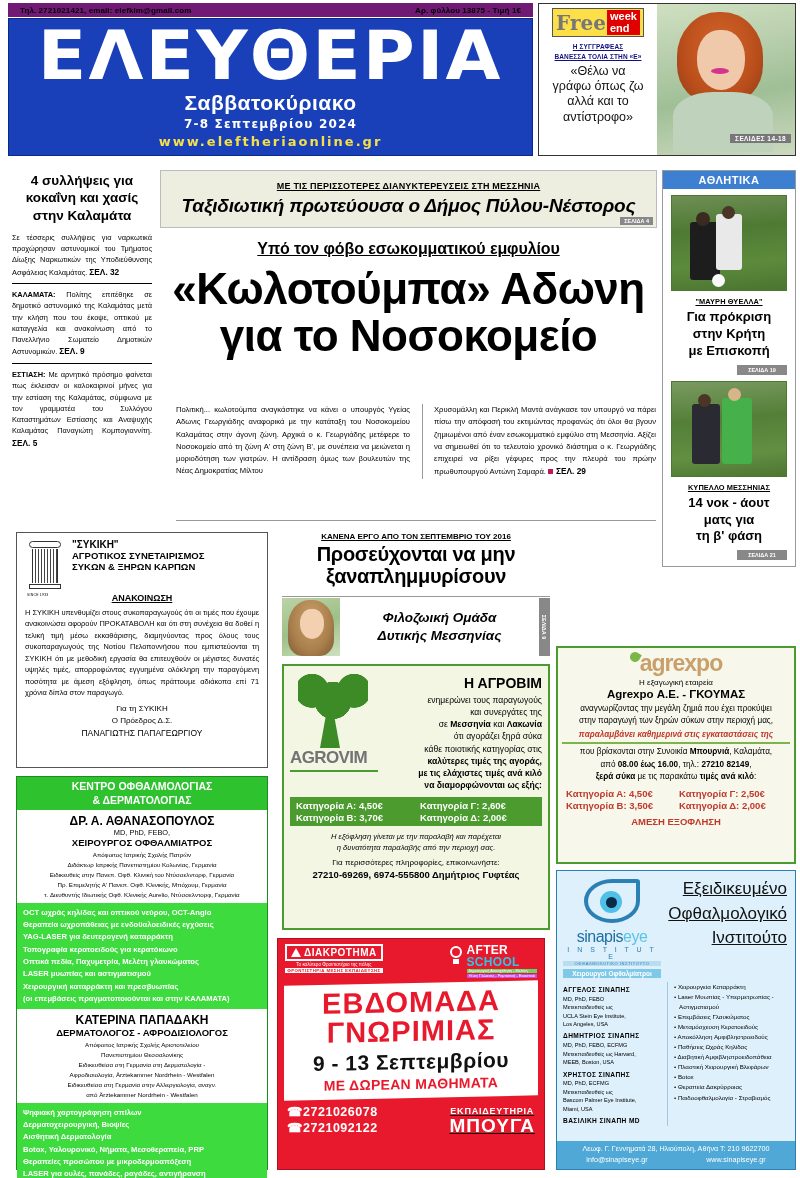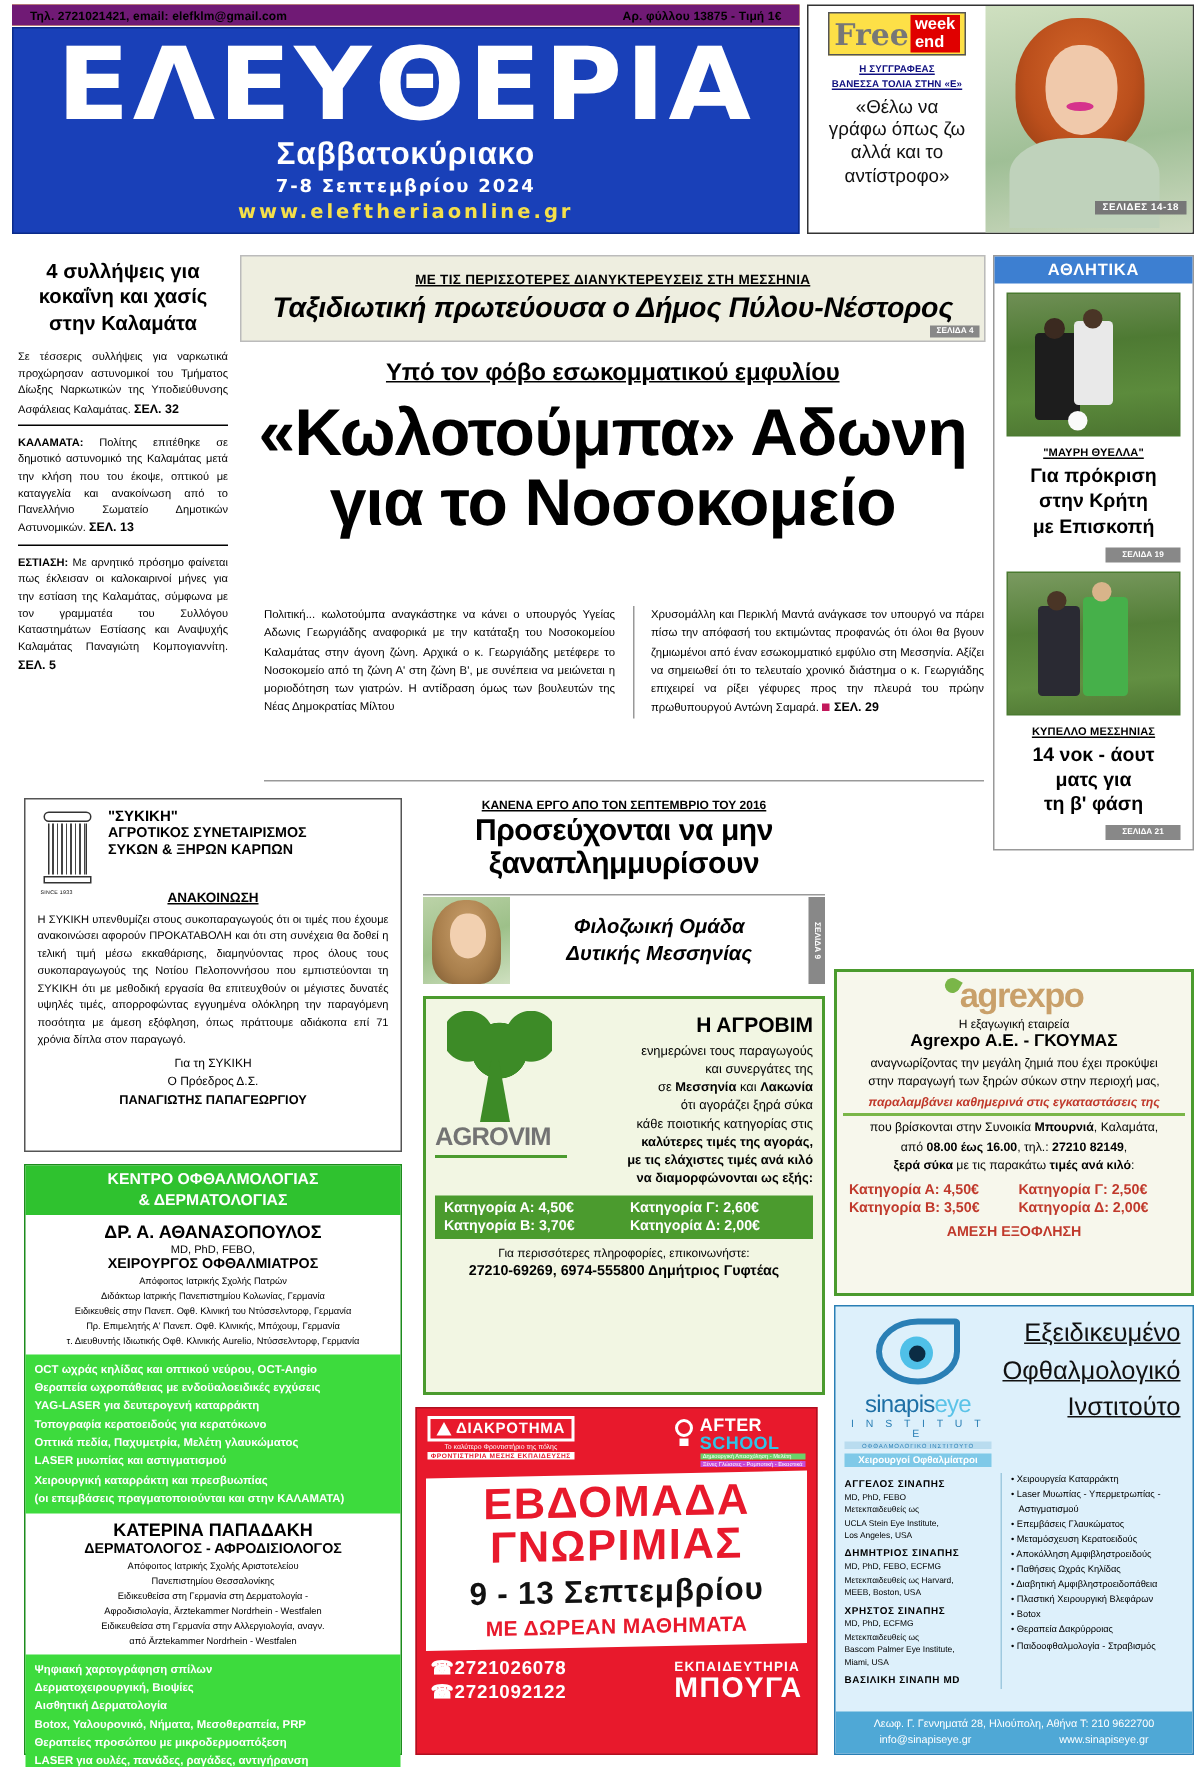--- a/index.html
+++ b/index.html
@@ -139,21 +139,21 @@
               background: repeating-linear-gradient(90deg,#fff 0 2px,#444 2px 3px); }
   .syk-base { position: absolute; left: 4px; bottom: 2px; width: 32px; height: 5px; border: 1px solid #333; }
   .syk-since { position: absolute; left: 2px; bottom: -6px; font-size: 3.5px; letter-spacing: .2px; }
   .syk-names { flex: 1; }
   .syk-n1 { font-size: 10px; font-weight: bold; }
   .syk-n2 { font-size: 9.5px; font-weight: bold; }
   .syk-n3 { font-size: 9.5px; font-weight: bold; }
   .syk-anak { font-size: 9px; font-weight: bold; text-align: center; text-decoration: underline; margin-top: 2px; }
   .syk-text { font-size: 7.4px; line-height: 1.55; text-align: justify; margin-top: 4px; }
   .syk-sign { text-align: center; font-size: 8px; margin-top: 4px; line-height: 1.5; }
-  .syk-sign .b { font-weight: bold; font-size: 8.5px; text-align: right; }
+  .syk-sign .b { font-weight: normal; font-size: 8.5px; text-align: right; }
 
   
   .flood { position: absolute; left: 282px; top: 532px; width: 268px; }
   .flood-kicker { font-size: 8px; font-weight: bold; text-decoration: underline; text-align: center; }
   .flood-t { font-size: 20px; font-weight: bold; text-align: center; line-height: 1.12; margin-top: 2px;
              letter-spacing: -.3px; }
   .flood-rule { border-top: 1px solid #999; margin-top: 8px; }
 
   
   .filo { position: absolute; left: 282px; top: 598px; width: 268px; height: 58px; display: flex; }
@@ -249,21 +249,21 @@
   .bg-l1 { color: #e8192c; font-weight: bold; font-size: 29px; text-align: center; line-height: 1.0;
            letter-spacing: 1px; }
   .bg-l2 { color: #e8192c; font-weight: bold; font-size: 29px; text-align: center; line-height: 1.0;
            letter-spacing: 1px; }
   .bg-l3 { color: #111; font-weight: bold; font-size: 21px; text-align: center; line-height: 1.2;
            margin-top: 3px; letter-spacing: .5px; }
   .bg-l4 { color: #e8192c; font-weight: bold; font-size: 14px; text-align: center; margin-top: 2px;
            letter-spacing: .3px; }
   .bg-bottom { display: flex; align-items: center; justify-content: space-between; padding: 6px 9px 0 9px; }
   .bg-phones { color: #fff; font-weight: bold; font-size: 12.5px; line-height: 1.3; letter-spacing: .5px; }
-  .bg-brand { text-align: left; }
+  .bg-brand { text-align: center; text-decoration: underline; }
   .bg-brand1 { color: #fff; font-size: 9px; font-weight: bold; letter-spacing: .8px; }
   .bg-brand2 { color: #fff; font-size: 19px; font-weight: bold; letter-spacing: 1px; line-height: 1; }
 
   
   .sinapis { position: absolute; left: 556px; top: 870px; width: 240px; height: 300px;
              border: 1px solid #2a7fb5; background: #ddf0fb; overflow: hidden; }
   .sn-top { display: flex; gap: 4px; padding: 6px 6px 0 6px; }
   .sn-logo { width: 98px; }
   .sn-eye { width: 64px; height: 50px; margin: 0 auto; position: relative; }
   .sn-eye-o { position: absolute; left: 4px; top: 2px; width: 56px; height: 44px;
@@ -342,21 +342,21 @@
       <span>κοκαΐνη και χασίς</span><br>
       <span>στην Καλαμάτα</span>
     </div>
     <div class="lc-para first">
       <span>Σε τέσσερις συλλήψεις για ναρκωτικά προχώρησαν αστυνομικοί του Τμήματος Δίωξης Ναρκωτικών της Υποδιεύθυνσης Ασφάλειας Καλαμάτας.</span>
       <span class="lc-ref">ΣΕΛ. 32</span>
     </div>
     <div class="lc-div"></div>
     <div class="lc-para">
       <span class="lc-lead">ΚΑΛΑΜΑΤΑ:</span><span> Πολίτης επιτέθηκε σε δημοτικό αστυνομικό της Καλαμάτας μετά την κλήση που του έκοψε, οπτικού με καταγγελία και ανακοίνωση από το Πανελλήνιο Σωματείο Δημοτικών Αστυνομικών.</span>
-      <span class="lc-ref">ΣΕΛ. 13</span>
+      <span class="lc-ref">ΣΕΛ. 9</span>
     </div>
     <div class="lc-div"></div>
     <div class="lc-para">
       <span class="lc-lead">ΕΣΤΙΑΣΗ:</span><span> Με αρνητικό πρόσημο φαίνεται πως έκλεισαν οι καλοκαιρινοί μήνες για την εστίαση της Καλαμάτας, σύμφωνα με τον γραμματέα του Συλλόγου Καταστημάτων Εστίασης και Αναψυχής Καλαμάτας Παναγιώτη Κομπογιαννίτη.</span>
       <span class="lc-ref">ΣΕΛ. 5</span>
     </div>
   </div>
 
   <div class="cbanner">
     <div class="cbanner-kicker">ΜΕ ΤΙΣ ΠΕΡΙΣΣΟΤΕΡΕΣ ΔΙΑΝΥΚΤΕΡΕΥΣΕΙΣ ΣΤΗ ΜΕΣΣΗΝΙΑ</div>
@@ -477,20 +477,24 @@
         <b>καλύτερες τιμές της αγοράς,</b><br>
         <b>με τις ελάχιστες τιμές ανά κιλό</b><br>
         <b>να διαμορφώνονται ως εξής:</b>
       </div>
     </div>
     <div class="agv-prices">
       <span>Κατηγορία Α: 4,50€</span>
       <span>Κατηγορία Γ: 2,60€</span>
       <span>Κατηγορία Β: 3,70€</span>
       <span>Κατηγορία Δ: 2,00€</span>
+    </div>
+    <div class="agv-note">
+      <span>Η εξόφληση γίνεται με την παραλαβή και παρέχεται</span><br>
+      <span>η δυνατότητα παραλαβής από την περιοχή σας.</span>
     </div>
     <div class="agv-info">Για περισσότερες πληροφορίες, επικοινωνήστε:</div>
     <div class="agv-phone">27210-69269, 6974-555800 Δημήτριος Γυφτέας</div>
   </div>
 
   <div class="agrexpo">
     <div class="agx-logo">
       <span class="agx-leaf"></span><span>agrexpo</span>
     </div>
     <div class="agx-sub">Η εξαγωγική εταιρεία</div>

